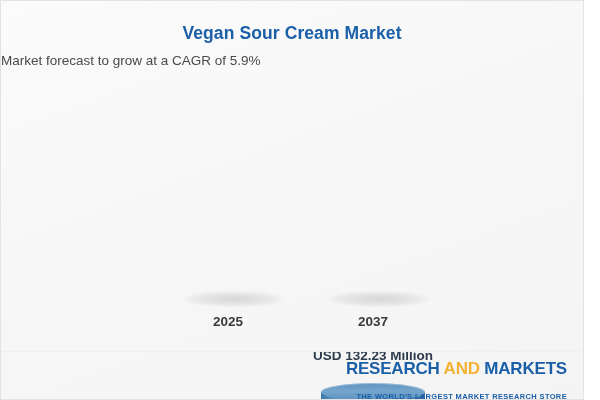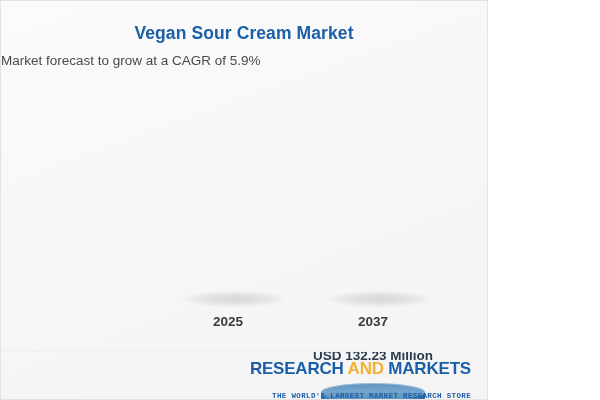--- a/index.html
+++ b/index.html
@@ -2,21 +2,21 @@
 <html><head>
 <meta charset="utf-8">
 <style>
   html, body {
     margin: 0;
     padding: 0;
     background: #ffffff;
   }
   #card {
     position: relative;
-    width: 488px;
+    width: 584px;
     height: 400px;
     box-sizing: border-box;
     background: linear-gradient(160deg, #fbfbfb 0%, #f7f7f7 45%, #f4f4f4 100%);
     border: 1px solid #e3e3e3;
     font-family: "Liberation Sans", sans-serif;
     overflow: hidden;
   }
   
   #chart-title {
     position: absolute;
@@ -135,21 +135,20 @@
     line-height: 1.05;
     margin-left: 35px;
   }
   #logo-and { color: #f2b233; }
   #logo-tag {
     font-size: 7.5px;
     font-weight: bold;
     color: #1b5fa8;
     letter-spacing: 0.35px;
     margin-top: 14px;
-    font-family: Liberation Mono, monospace;
   }
 </style>
 </head>
 <body>
 
 <div id="card">
 
   <div id="chart-title">Vegan Sour Cream Market</div>
   <div id="chart-subtitle">Market forecast to grow at a CAGR of 5.9%</div>
 

